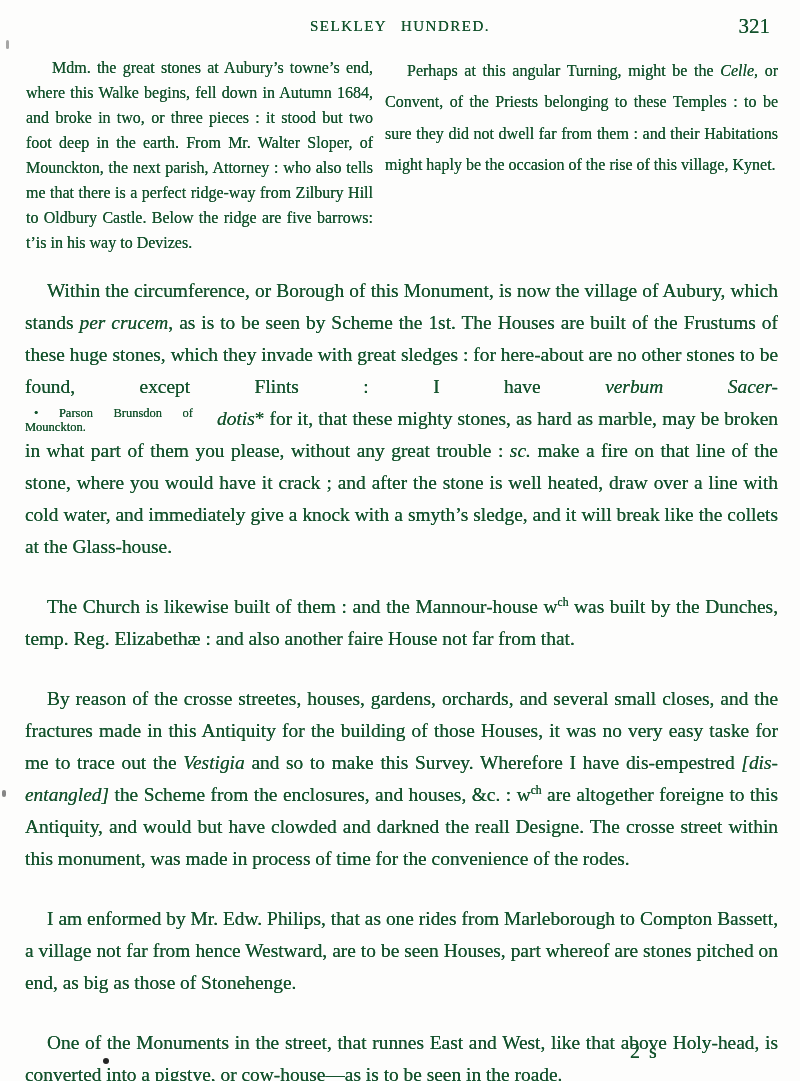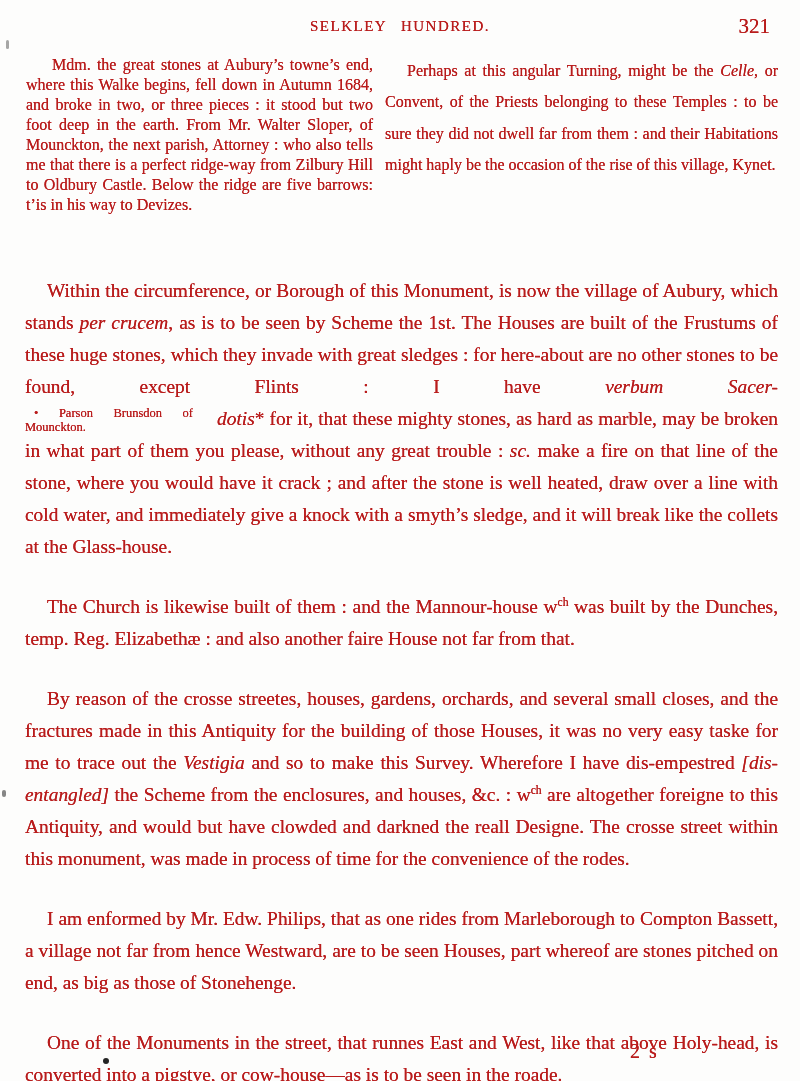--- a/index.html
+++ b/index.html
@@ -1,21 +1,21 @@
 <!DOCTYPE html>
 <html><head>
 <meta charset="utf-8">
 <style>
   html,body{margin:0;padding:0;background:#e8e8e8;}
   .page{
     position:relative;
     width:800px;height:1081px;
     margin:0 auto;
     background:#fdfdfc;
-    color:#b91c1c;
+    color:#14532d;
     font-family:"Liberation Serif", serif;
     text-shadow:0 0 0.45px currentColor; 
     overflow:hidden;
   }
   
   .running-head{
     position:absolute;top:14px;left:0;right:0;height:28px;
   }
   .running-title{
     position:absolute;left:0;right:0;top:4px;
@@ -28,21 +28,21 @@
     position:absolute;right:30px;top:0;
     font-size:21px;
   }
   
   .two-col{
     position:absolute;top:55px;left:26px;right:22px;
     display:flex;gap:12px;
   }
   .col-left{
     width:347px;flex:0 0 347px;
-    font-size:16px;line-height:20px;
+    font-size:16px;line-height:25px;
     text-align:justify;
     text-indent:26px;
   }
   .col-right{
     flex:1;
     font-size:16px;line-height:31.4px;
     text-align:justify;
     text-indent:22px;
   }
   

